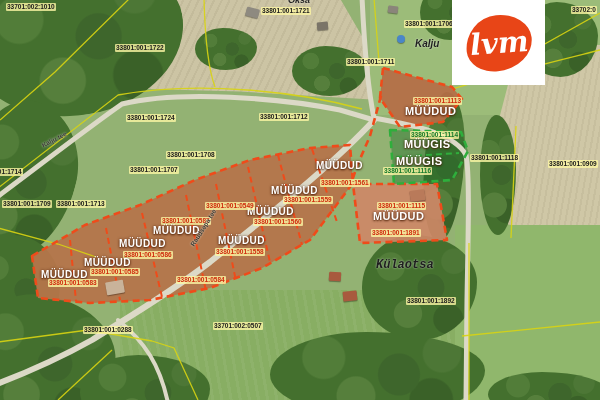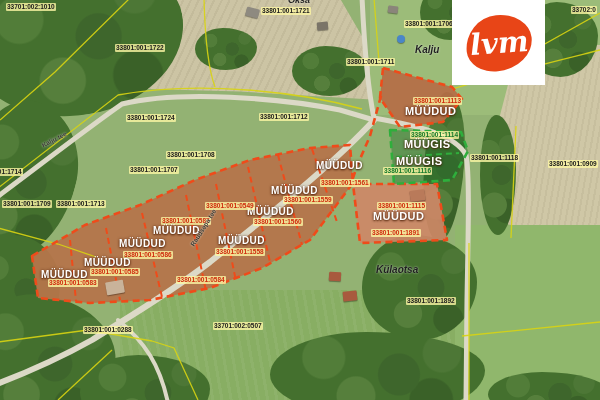--- a/index.html
+++ b/index.html
@@ -180,22 +180,22 @@
   <div class="lbl red" style="left:161px;top:217px;">33801:001:0587</div>
   <div class="status" style="left:153px;top:225px;">MÜÜDUD</div>
   <div class="status" style="left:119px;top:238px;">MÜÜDUD</div>
   <div class="lbl red" style="left:123px;top:251px;">33801:001:0586</div>
   <div class="status" style="left:84px;top:257px;">MÜÜDUD</div>
   <div class="lbl red" style="left:90px;top:268px;">33801:001:0585</div>
   <div class="status" style="left:41px;top:269px;">MÜÜDUD</div>
   <div class="lbl red" style="left:48px;top:279px;">33801:001:0583</div>
   <div class="lbl red" style="left:176px;top:276px;">33801:001:0584</div>
 
-  <div class="place" style="left:415px;top:44px;font-size:10px;">Kalju</div>
-  <div class="place" style="left:376px;top:264px;font-size:10px;">Külaotsa</div>
+  <div class="place" style="left:415px;top:38px;font-size:10px;">Kalju</div>
+  <div class="place" style="left:376px;top:258px;font-size:12px;font-family:Liberation Mono, monospace;">Külaotsa</div>
   <div class="place" style="left:288px;top:-5px;">Oksa</div>
   <div class="roadname" style="left:42px;top:142px;transform:rotate(-27deg);transform-origin:left center;">Kalju tee</div>
   <div class="roadname" style="left:192px;top:242px;transform:rotate(-58deg);transform-origin:left center;">Raudsepa tee</div>
 
   <div id="logo">
     <div class="blob">
       <span>lvm</span>
     </div>
   </div>
 

